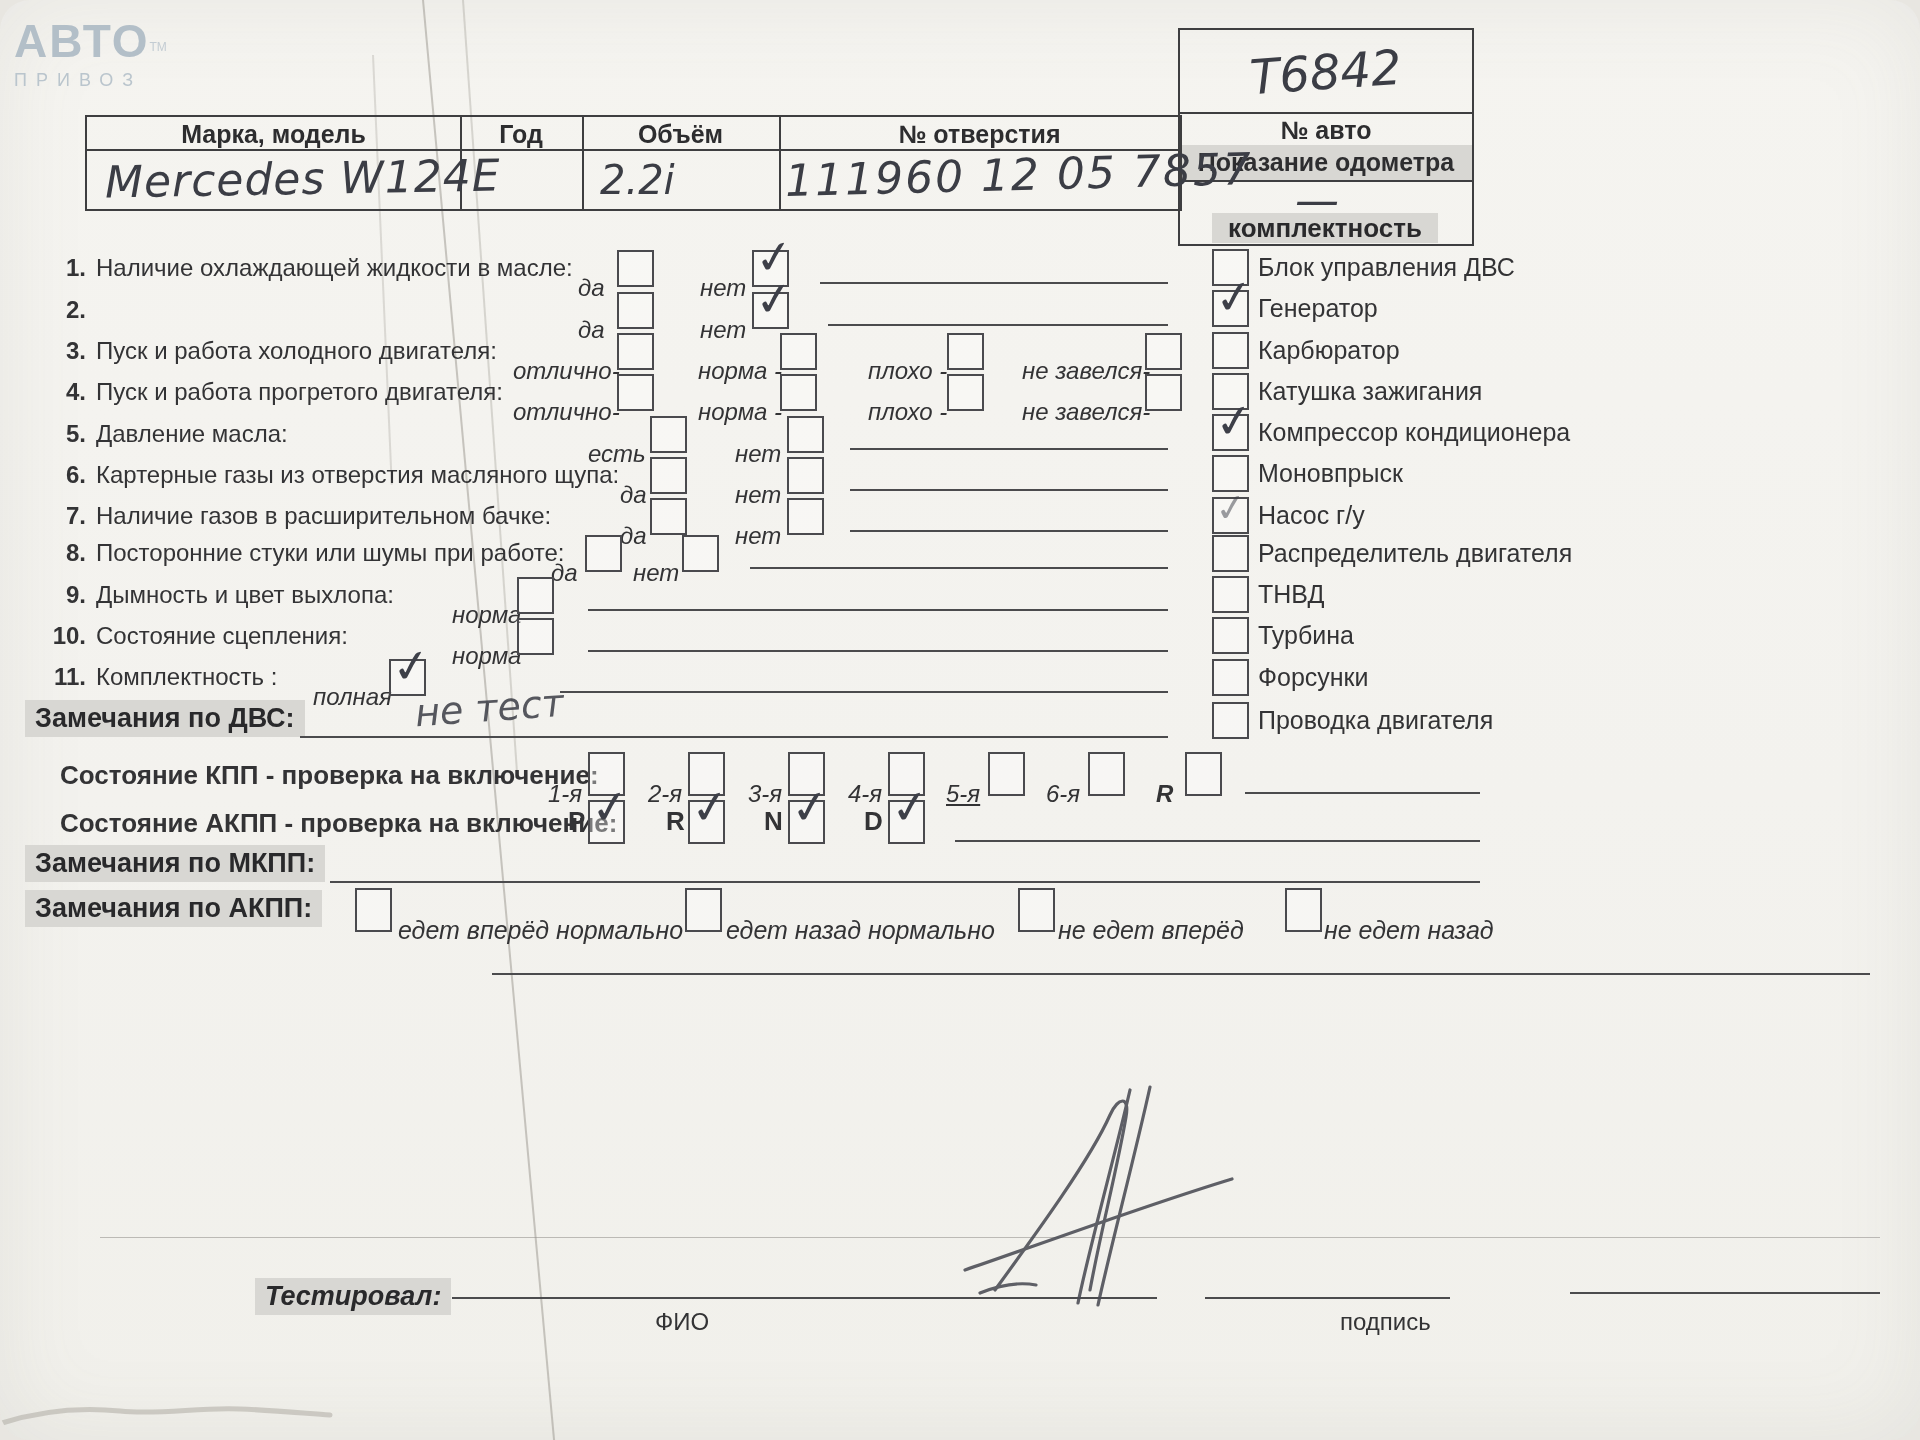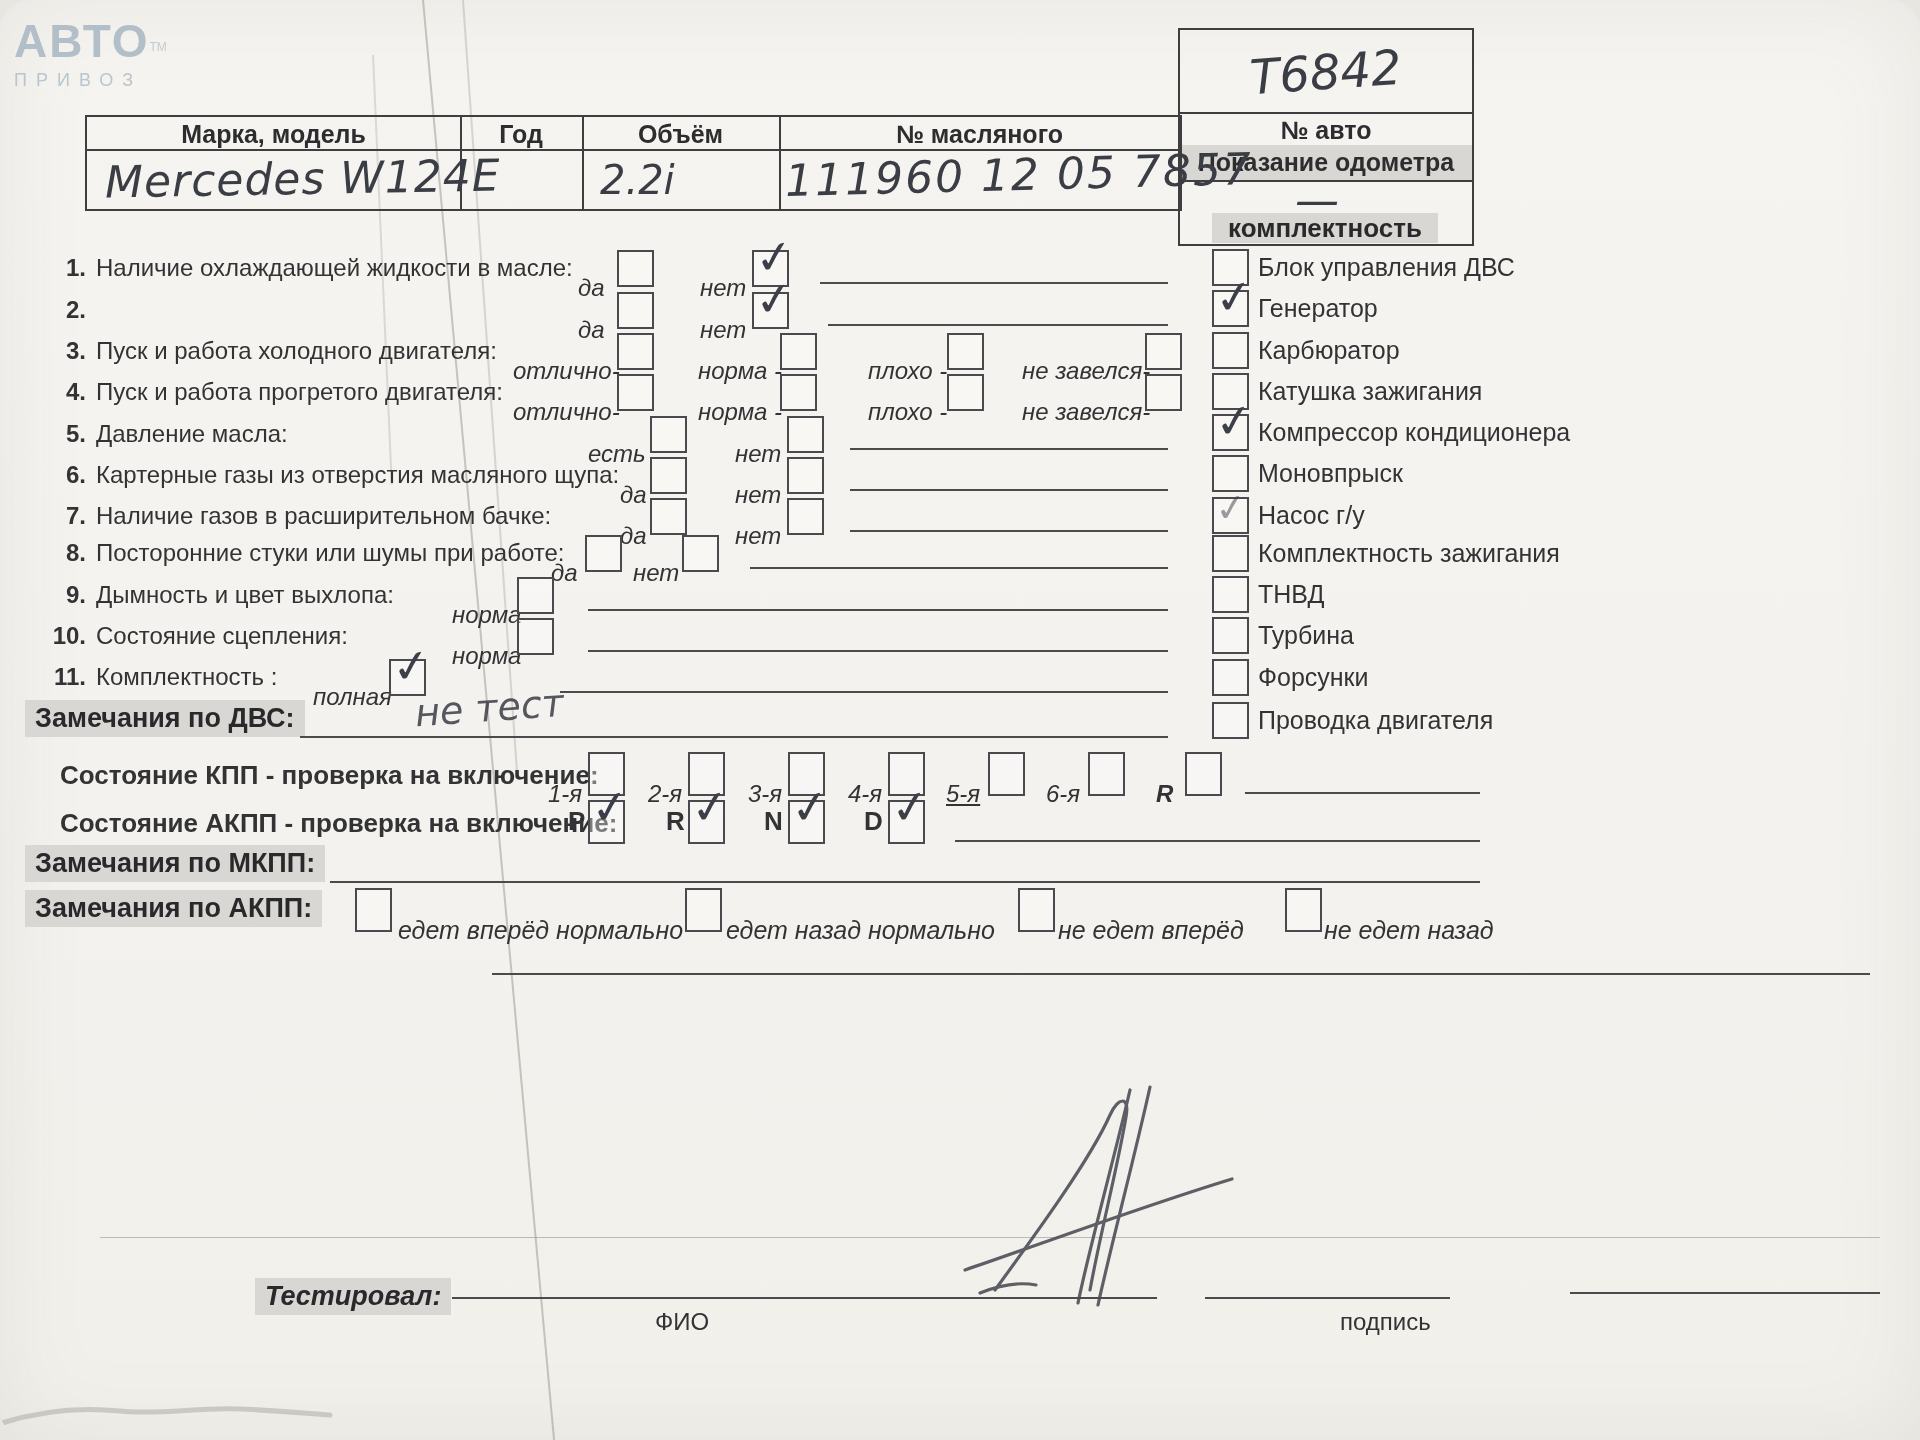--- a/index.html
+++ b/index.html
@@ -77,21 +77,21 @@
   </div>
 
   <div class="abs tbl-border" style="left:85px;top:115px;width:1093px;height:92px;">
     <div class="hline" style="left:0;top:32px;width:100%;"></div>
     <div class="vline" style="left:373px;top:0;height:100%;"></div>
     <div class="vline" style="left:495px;top:0;height:100%;"></div>
     <div class="vline" style="left:692px;top:0;height:100%;"></div>
     <div class="abs hdr" style="left:0;top:3px;width:373px;">Марка, модель</div>
     <div class="abs hdr" style="left:373px;top:3px;width:122px;">Год</div>
     <div class="abs hdr" style="left:495px;top:3px;width:197px;">Объём</div>
-    <div class="abs hdr" style="left:692px;top:3px;width:401px;">№ масляного</div>
+    <div class="abs hdr" style="left:692px;top:3px;width:401px;">№ отверстия</div>
     <div class="abs hand" style="left:18px;top:36px;font-size:44px;letter-spacing:1px;transform:rotate(-1deg);">Mercedes  W124E</div>
     <div class="abs hand" style="left:385px;top:40px;font-size:40px;"></div>
     <div class="abs hand" style="left:513px;top:40px;font-size:40px;">2.2i</div>
     <div class="abs hand" style="left:698px;top:32px;font-size:44px;letter-spacing:2px;transform:rotate(-1.5deg);">111960 12 05 7857</div>
   </div>
 
   <div class="abs shade" style="left:1212px;top:213px;width:226px;height:30px;text-align:center;font-weight:bold;font-size:26px;line-height:30px;color:#29292b;">комплектность</div>
 
   <div class="abs" style="left:0;top:0;">
     <span class="cb" style="left:1212px;top:249px;"></span>
@@ -108,21 +108,21 @@
         <span class="tick">✓</span>
       </span>
     <span class="abs rclbl" style="left:1258px;top:418px;">Компрессор кондиционера</span>
     <span class="cb" style="left:1212px;top:455px;"></span>
     <span class="abs rclbl" style="left:1258px;top:459px;">Моновпрыск</span>
     <span class="cb checked" style="left:1212px;top:497px;">
         <span class="tick light">✓</span>
       </span>
     <span class="abs rclbl" style="left:1258px;top:501px;">Насос г/у</span>
     <span class="cb" style="left:1212px;top:535px;"></span>
-    <span class="abs rclbl" style="left:1258px;top:539px;">Комплектность зажигания</span>
+    <span class="abs rclbl" style="left:1258px;top:539px;">Распределитель двигателя</span>
     <span class="cb" style="left:1212px;top:576px;"></span>
     <span class="abs rclbl" style="left:1258px;top:580px;">ТНВД</span>
     <span class="cb" style="left:1212px;top:617px;"></span>
     <span class="abs rclbl" style="left:1258px;top:621px;">Турбина</span>
     <span class="cb" style="left:1212px;top:659px;"></span>
     <span class="abs rclbl" style="left:1258px;top:663px;">Форсунки</span>
     <span class="cb" style="left:1212px;top:702px;"></span>
     <span class="abs rclbl" style="left:1258px;top:706px;">Проводка двигателя</span>
   </div>
 

